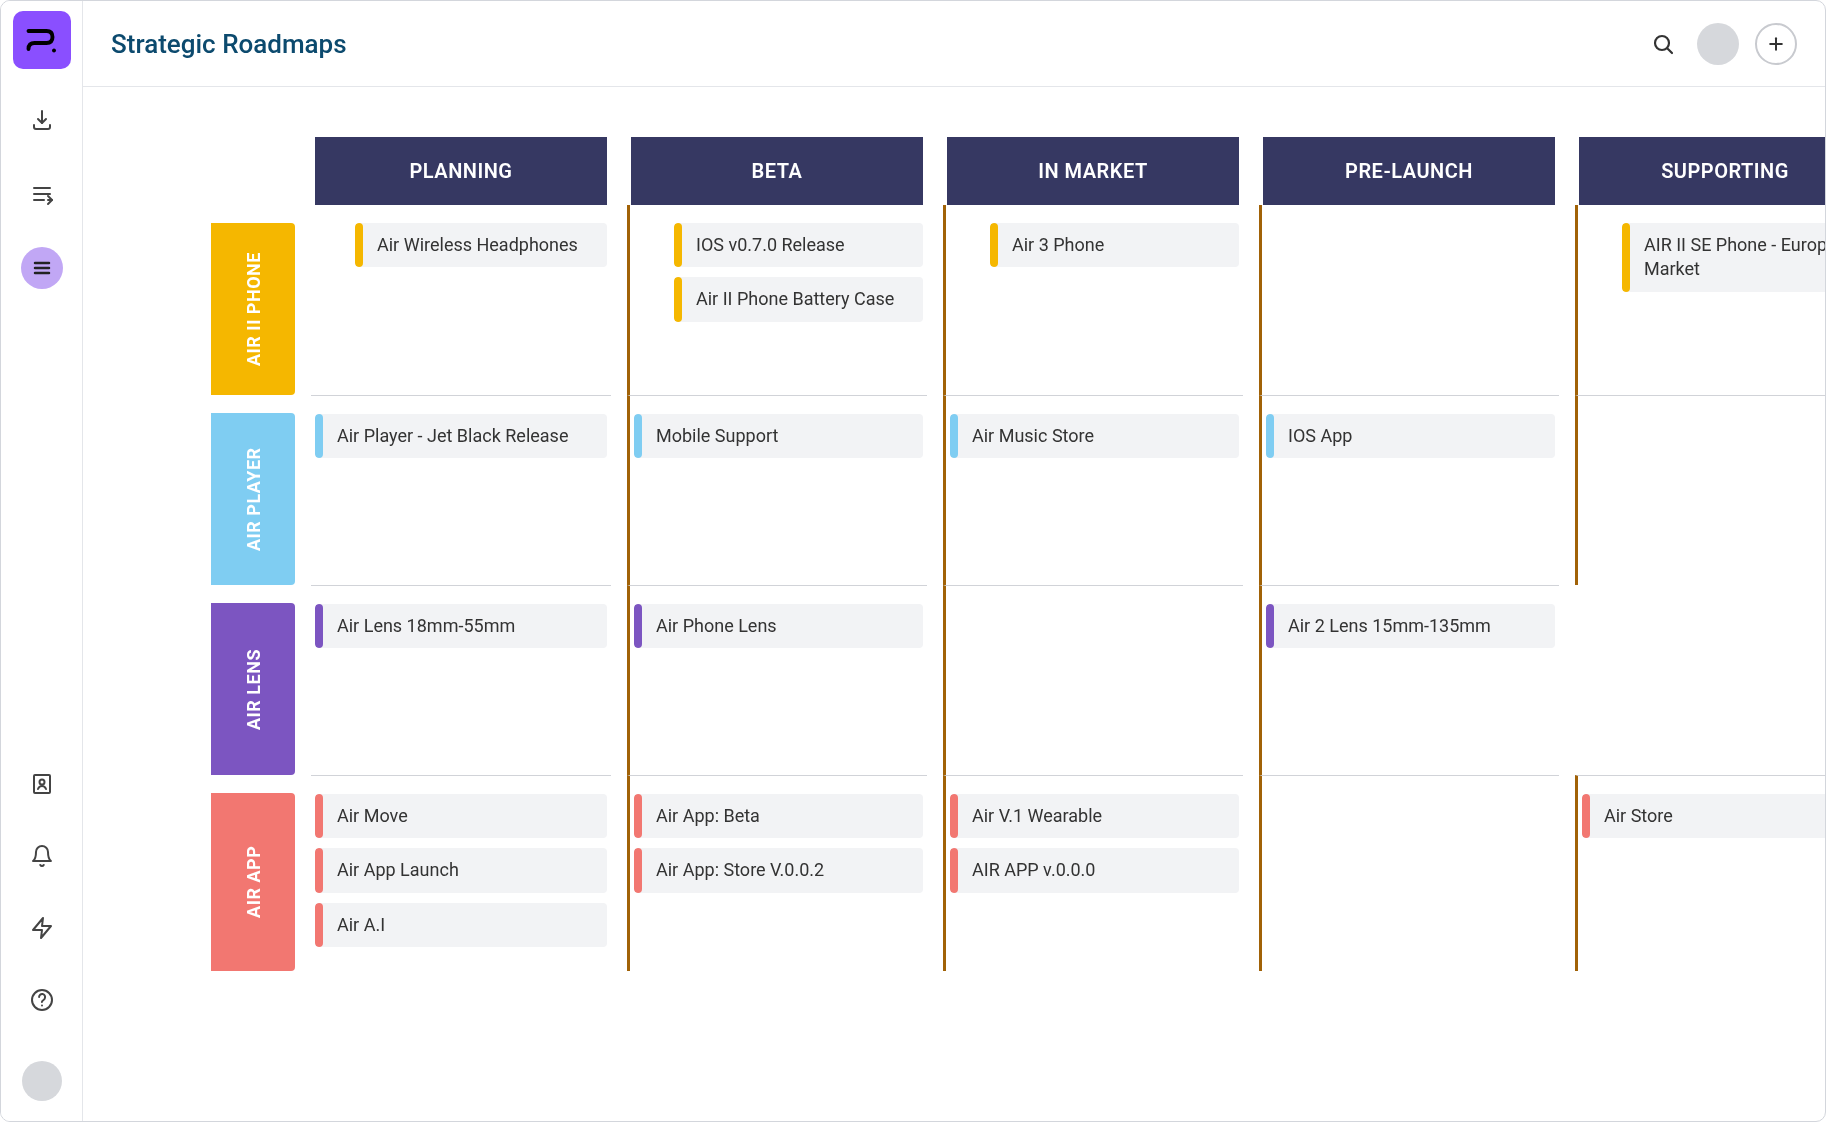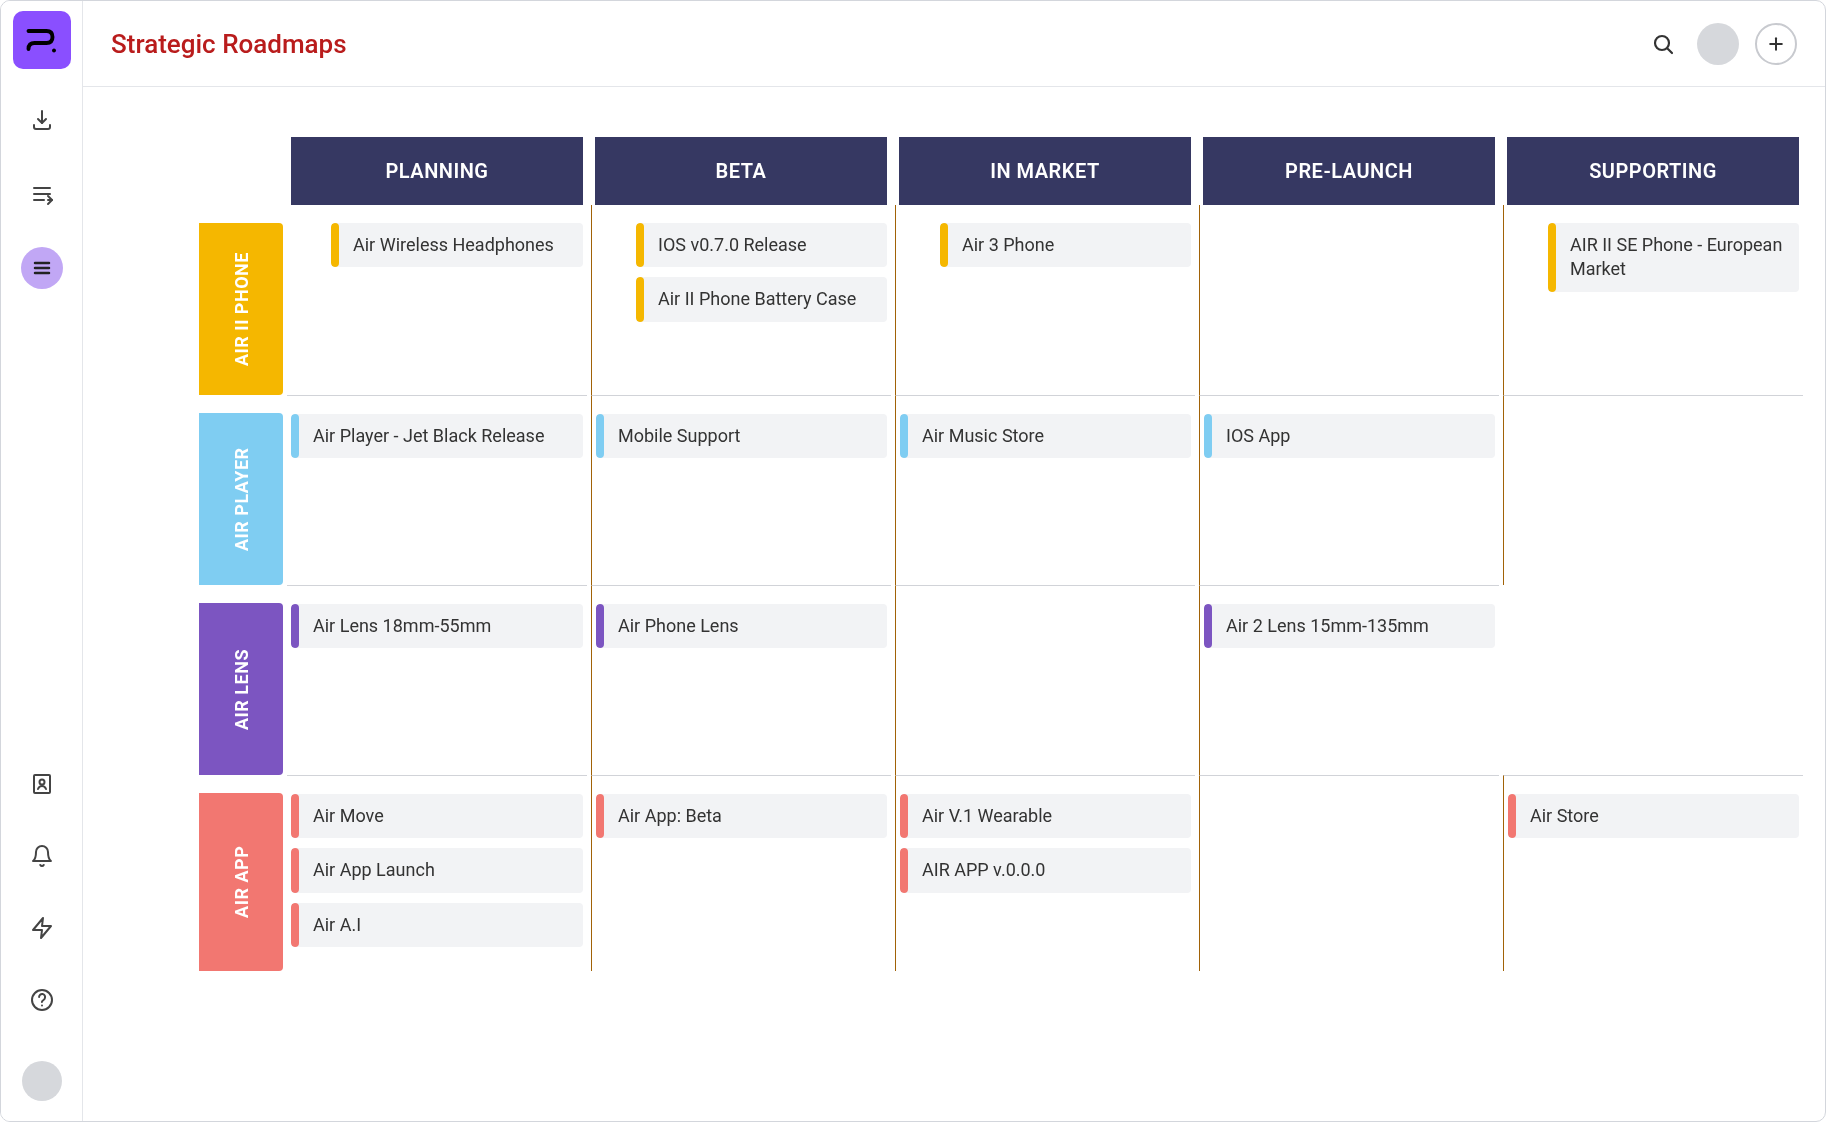--- a/index.html
+++ b/index.html
@@ -80,21 +80,21 @@
   .topbar {
     height: 86px;
     border-bottom: 1px solid #e4e6ea;
     display: flex;
     align-items: center;
     padding: 0 28px;
   }
   .topbar-title {
     font-size: 26px;
     font-weight: 500;
-    color: #b91c1c;
+    color: #0c4a6e;
   }
   .topbar-spacer { flex: 1; }
   .topbar-actions { display: flex; align-items: center; gap: 16px; }
   .search-btn {
     width: 36px; height: 36px; display:flex; align-items:center; justify-content:center;
     cursor: pointer; color:#333;
   }
   .search-btn svg { width:24px; height:24px; }
   .avatar-small {
     width: 42px; height: 42px; border-radius: 21px; background: #d6d8dc;
@@ -108,21 +108,21 @@
 
   
   .board-wrap {
     flex: 1;
     overflow: auto;
     padding: 50px 6px 40px 6px;
   }
   .board {
     display: grid;
     grid-template-columns: 100px 90px repeat(5, 300px);
-    column-gap: 4px;
+    column-gap: 16px;
   }
   .col-header {
     background: #363862;
     color: #fff;
     font-size: 20px;
     font-weight: 600;
     letter-spacing: 0.5px;
     text-align: center;
     padding: 22px 8px;
     margin-left: 4px;
@@ -142,21 +142,21 @@
     transform: rotate(180deg);
     border-radius: 4px 0 0 4px;
   }
   .lane-yellow { background:#f5b700; }
   .lane-blue   { background:#7fcdf2; }
   .lane-purple { background:#7c55c1; }
   .lane-coral  { background:#f27771; }
 
   .cell {
     border-top: 1px solid #d1d3d8;
-    border-left: 1px solid #a16207;
+    border-left: 3px solid #a16207;
     padding: 18px 4px 24px 4px;
     min-height: 190px;
   }
   .cell.first-col { border-left: none; }
   .cell.first-row { border-top: none; padding-left: 44px; }
   .cards { display:flex; flex-direction:column; gap:10px; }
   .card {
     background:#f2f3f5;
     border-radius:4px;
     display:flex;
@@ -411,20 +411,24 @@
                 <div class="card-text">Air A.I</div>
               </div>
             </div>
           </div>
           <div class="cell">
             <div class="cards">
               <div class="card">
                 <div class="card-bar bar-coral"></div>
                 <div class="card-text">Air App: Beta</div>
               </div>
+              <div class="card">
+                <div class="card-bar bar-coral"></div>
+                <div class="card-text">Air App: Store V.0.0.2</div>
+              </div>
             </div>
           </div>
           <div class="cell">
             <div class="cards">
               <div class="card">
                 <div class="card-bar bar-coral"></div>
                 <div class="card-text">Air V.1 Wearable</div>
               </div>
               <div class="card">
                 <div class="card-bar bar-coral"></div>

